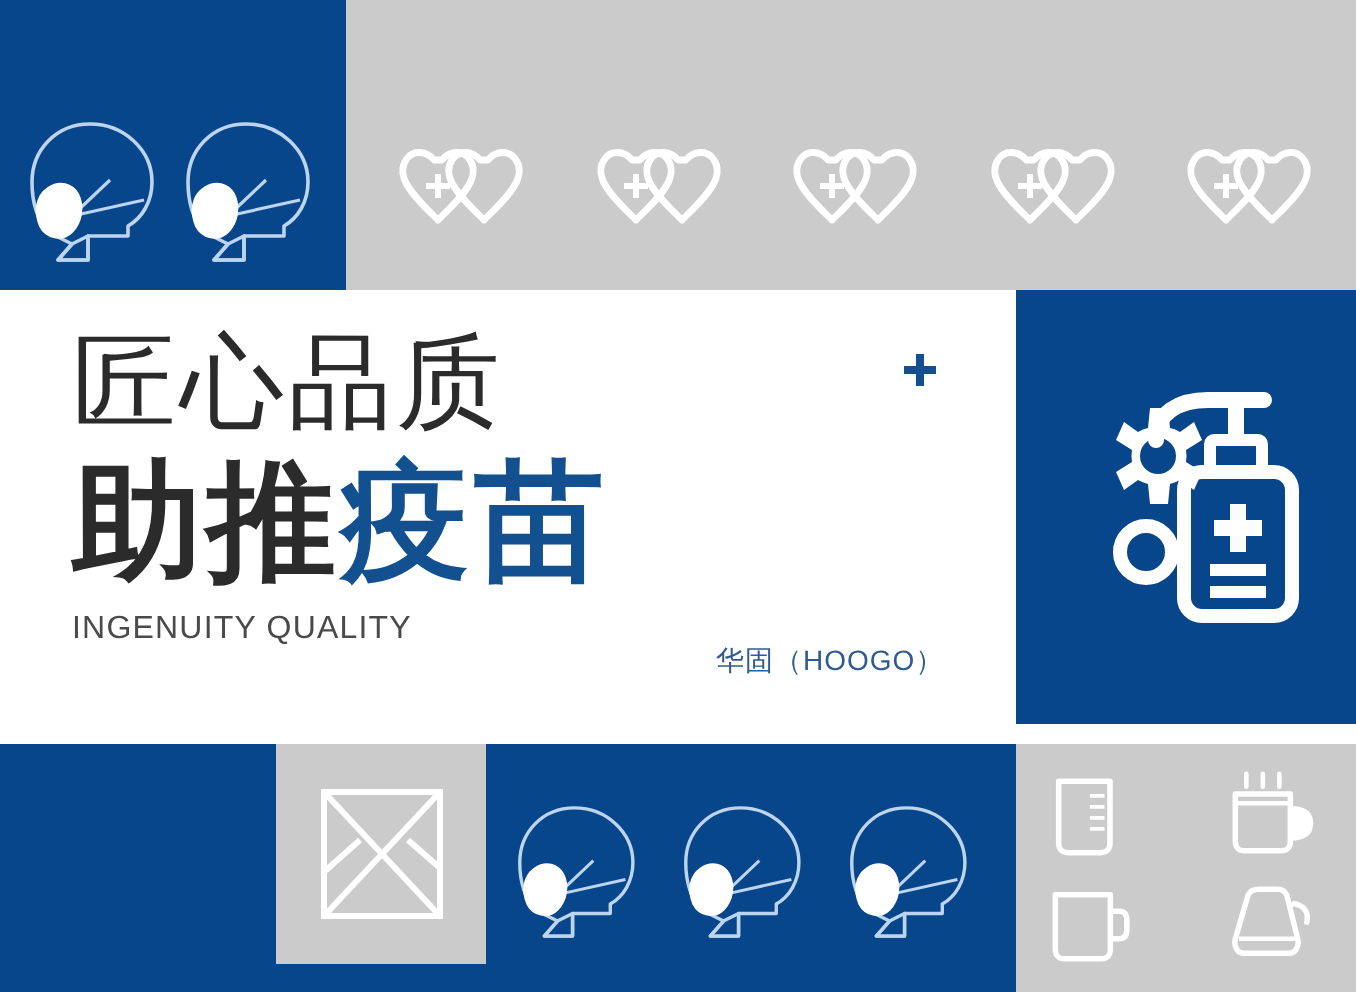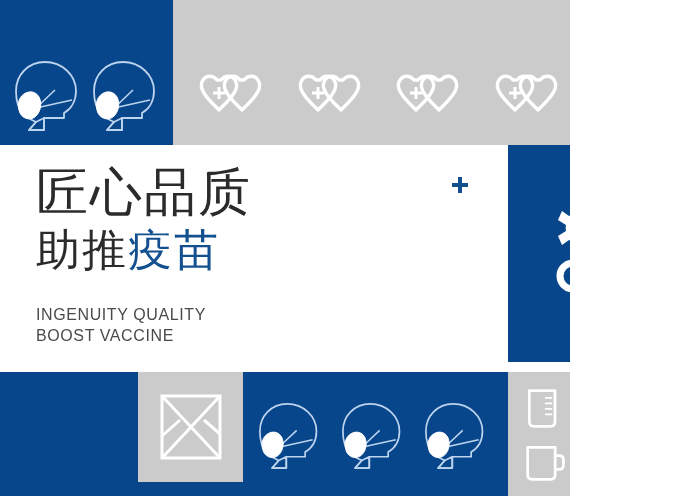--- a/index.html
+++ b/index.html
@@ -2,21 +2,21 @@
 <html><head>
 <meta charset="utf-8">
 <style>
   html,body{margin:0;padding:0;background:#ffffff;}
   body{
     font-family:"Liberation Sans","DejaVu Sans",sans-serif;
     -webkit-font-smoothing:antialiased;
   }
   #poster{
     position:relative;
-    width:570px;
+    width:678px;
     height:496px;
     overflow:hidden;
     background:#ffffff;
   }
 
   
   .block{position:absolute;}
   .blue{background:#08468C;}
   .gray{background:#CBCBCB;}
   .white{background:#FFFFFF;}
@@ -43,21 +43,21 @@
   .headline{
     position:absolute;
     left:36px;
     font-weight:400;
     letter-spacing:2px;
     line-height:1;
     white-space:nowrap;
     font-family:"Liberation Sans","DejaVu Sans",sans-serif;
   }
   #headline1{top:166px;font-size:52px;color:#2B2B2B;}
-  #headline2{top:228px;font-size:44px;color:#2B2B2B;}
+  #headline2{top:228px;font-size:65px;color:#2B2B2B;font-weight:bold;}
   .hl-blue{color:#13508F;}
 
   .subline{
     position:absolute;
     left:36px;
     font-size:16px;
     letter-spacing:0.6px;
     color:#4A4A4A;
     line-height:1.42;
     white-space:nowrap;
@@ -176,22 +176,22 @@
 
   <div id="white-card" class="block white"></div>
 
   <div id="headline1" class="headline">匠心品质</div>
 
   <div id="headline2" class="headline">
     <span>助推</span><span class="hl-blue">疫苗</span>
   </div>
 
   <div id="subline1" class="subline">INGENUITY QUALITY</div>
-  <div id="subline2" class="subline">BOOST VACCINE</div>
-
+
+  <div id="brand">华固（HOOGO）</div>
 
   <div id="plus-mark">
     <svg width="20" height="20" viewBox="0 0 20 20">
       <path d="M8 2 L12 2 L12 8 L18 8 L18 12 L12 12 L12 18 L8 18 L8 12 L2 12 L2 8 L8 8 Z" fill="#14508F"></path>
     </svg>
   </div>
 
   <div id="right-panel" class="block blue"></div>
 
   <div id="sanitizer">

